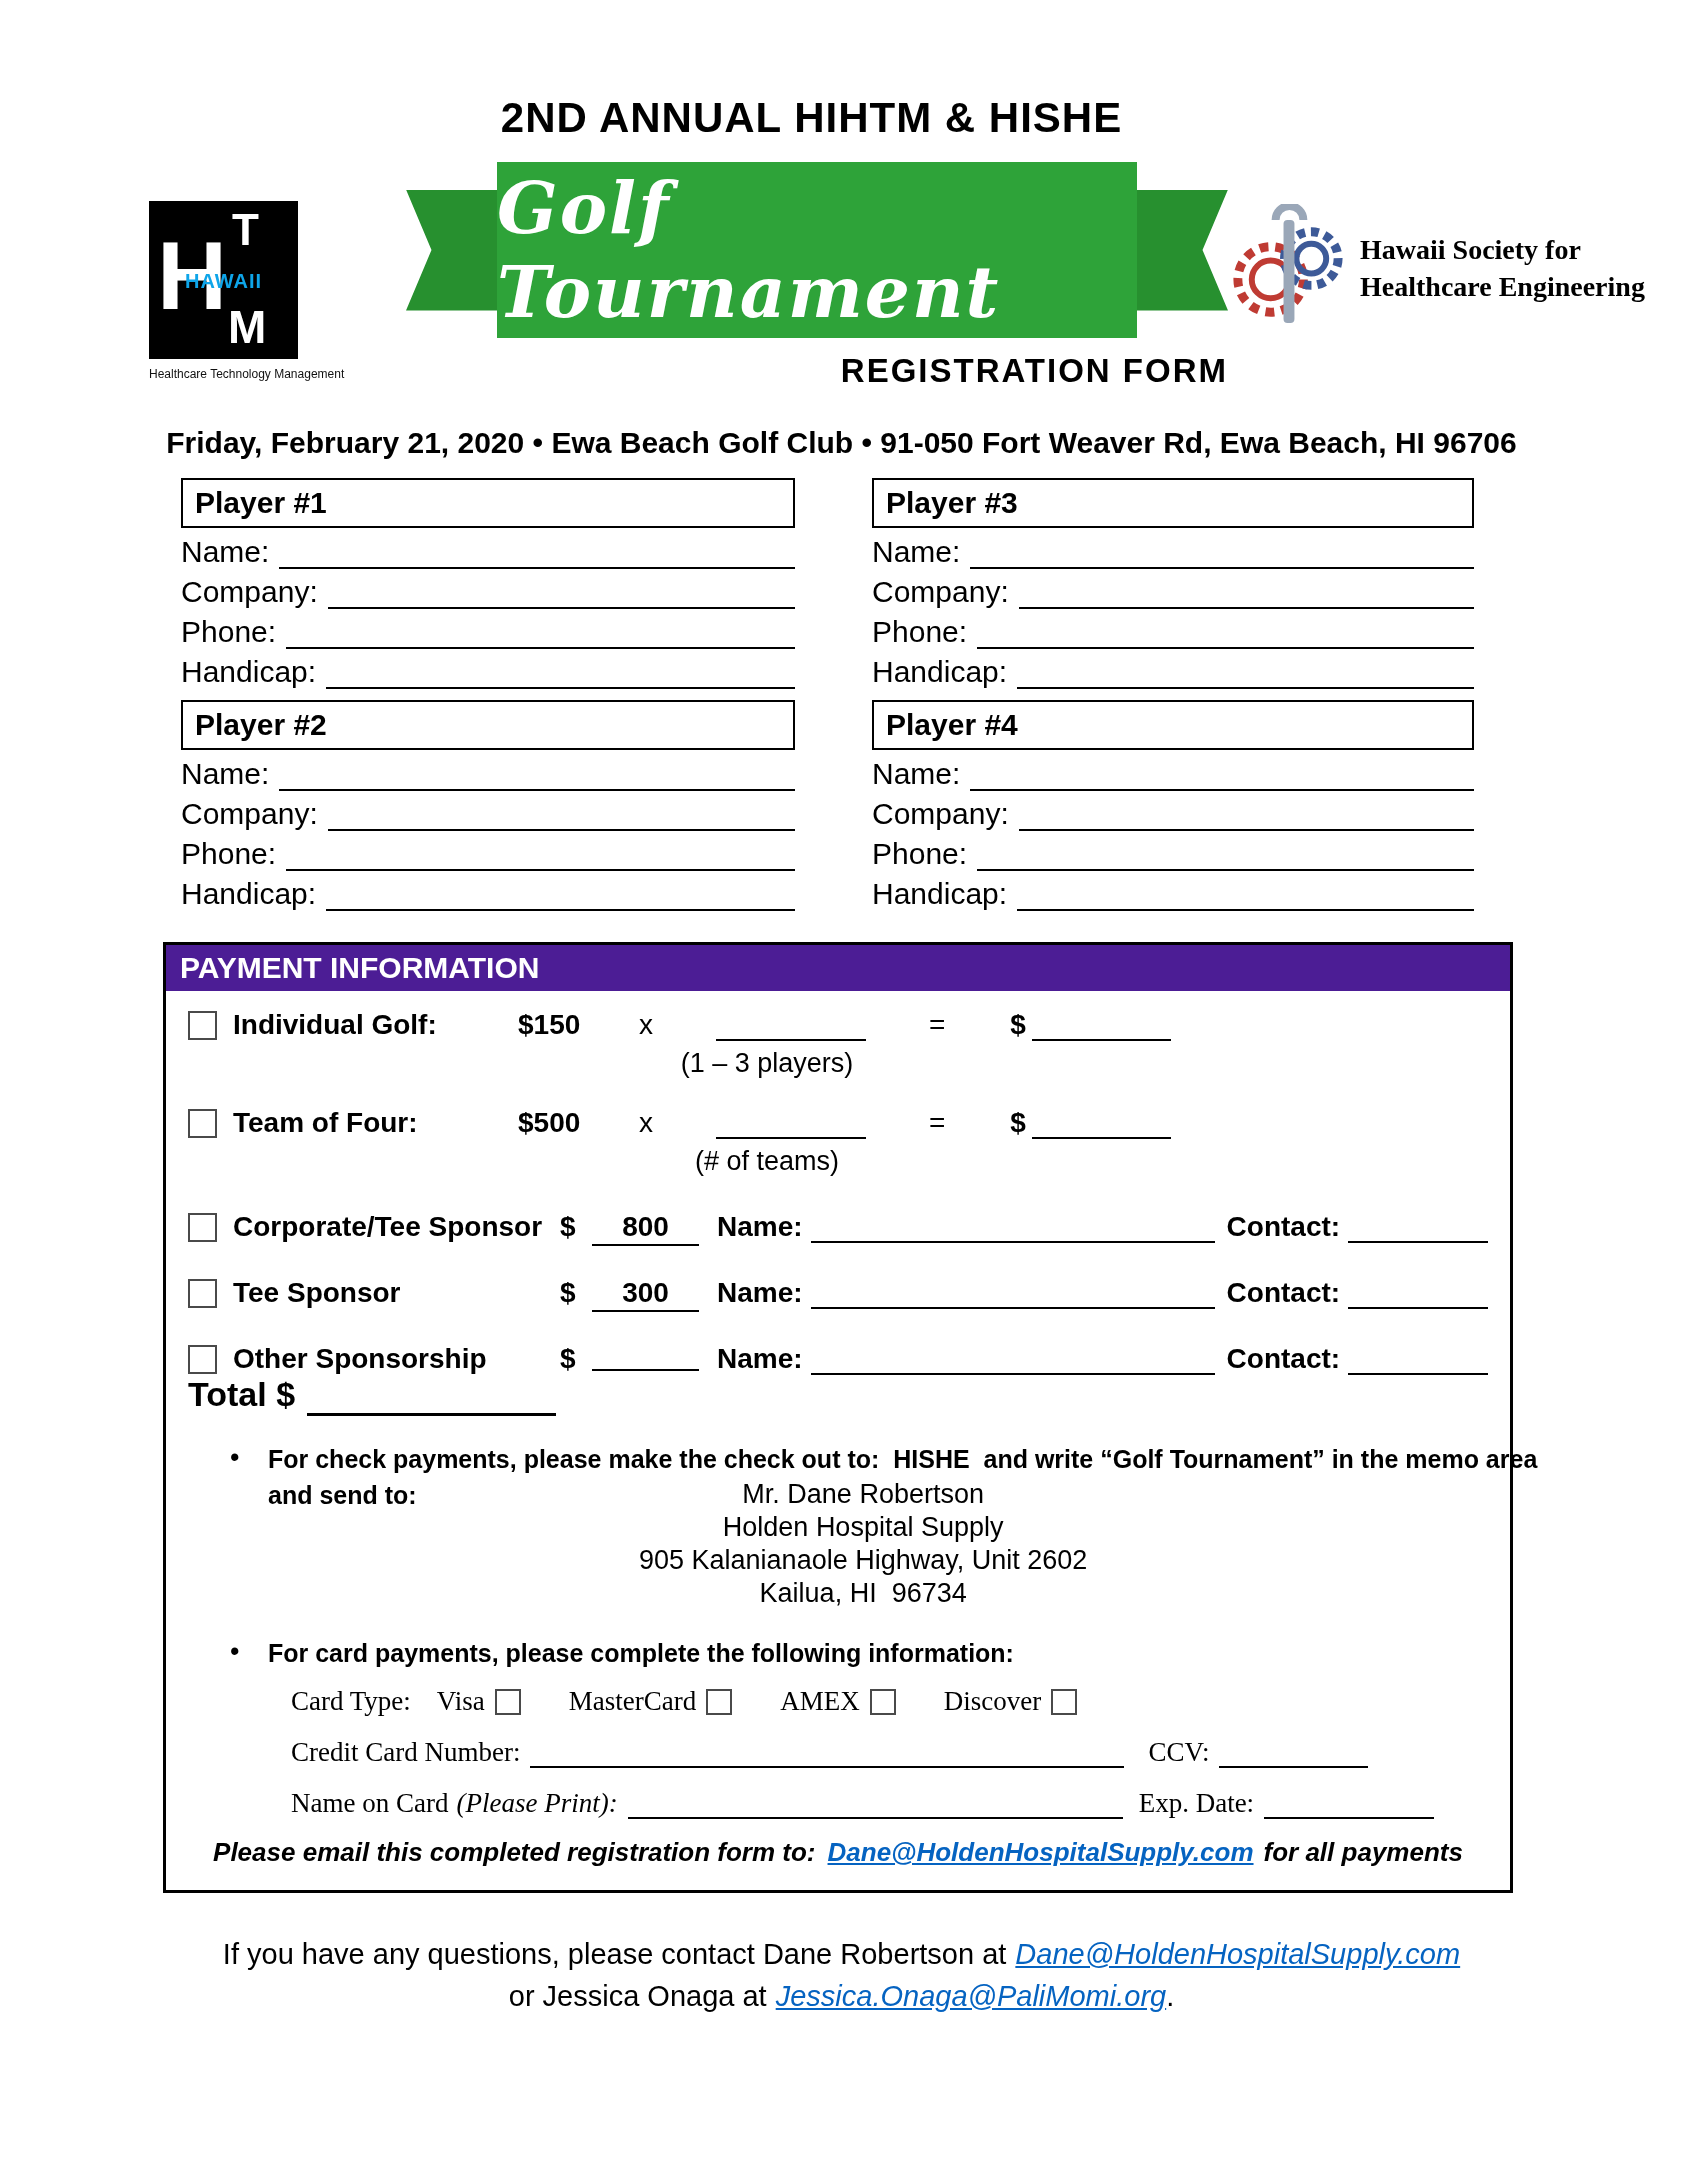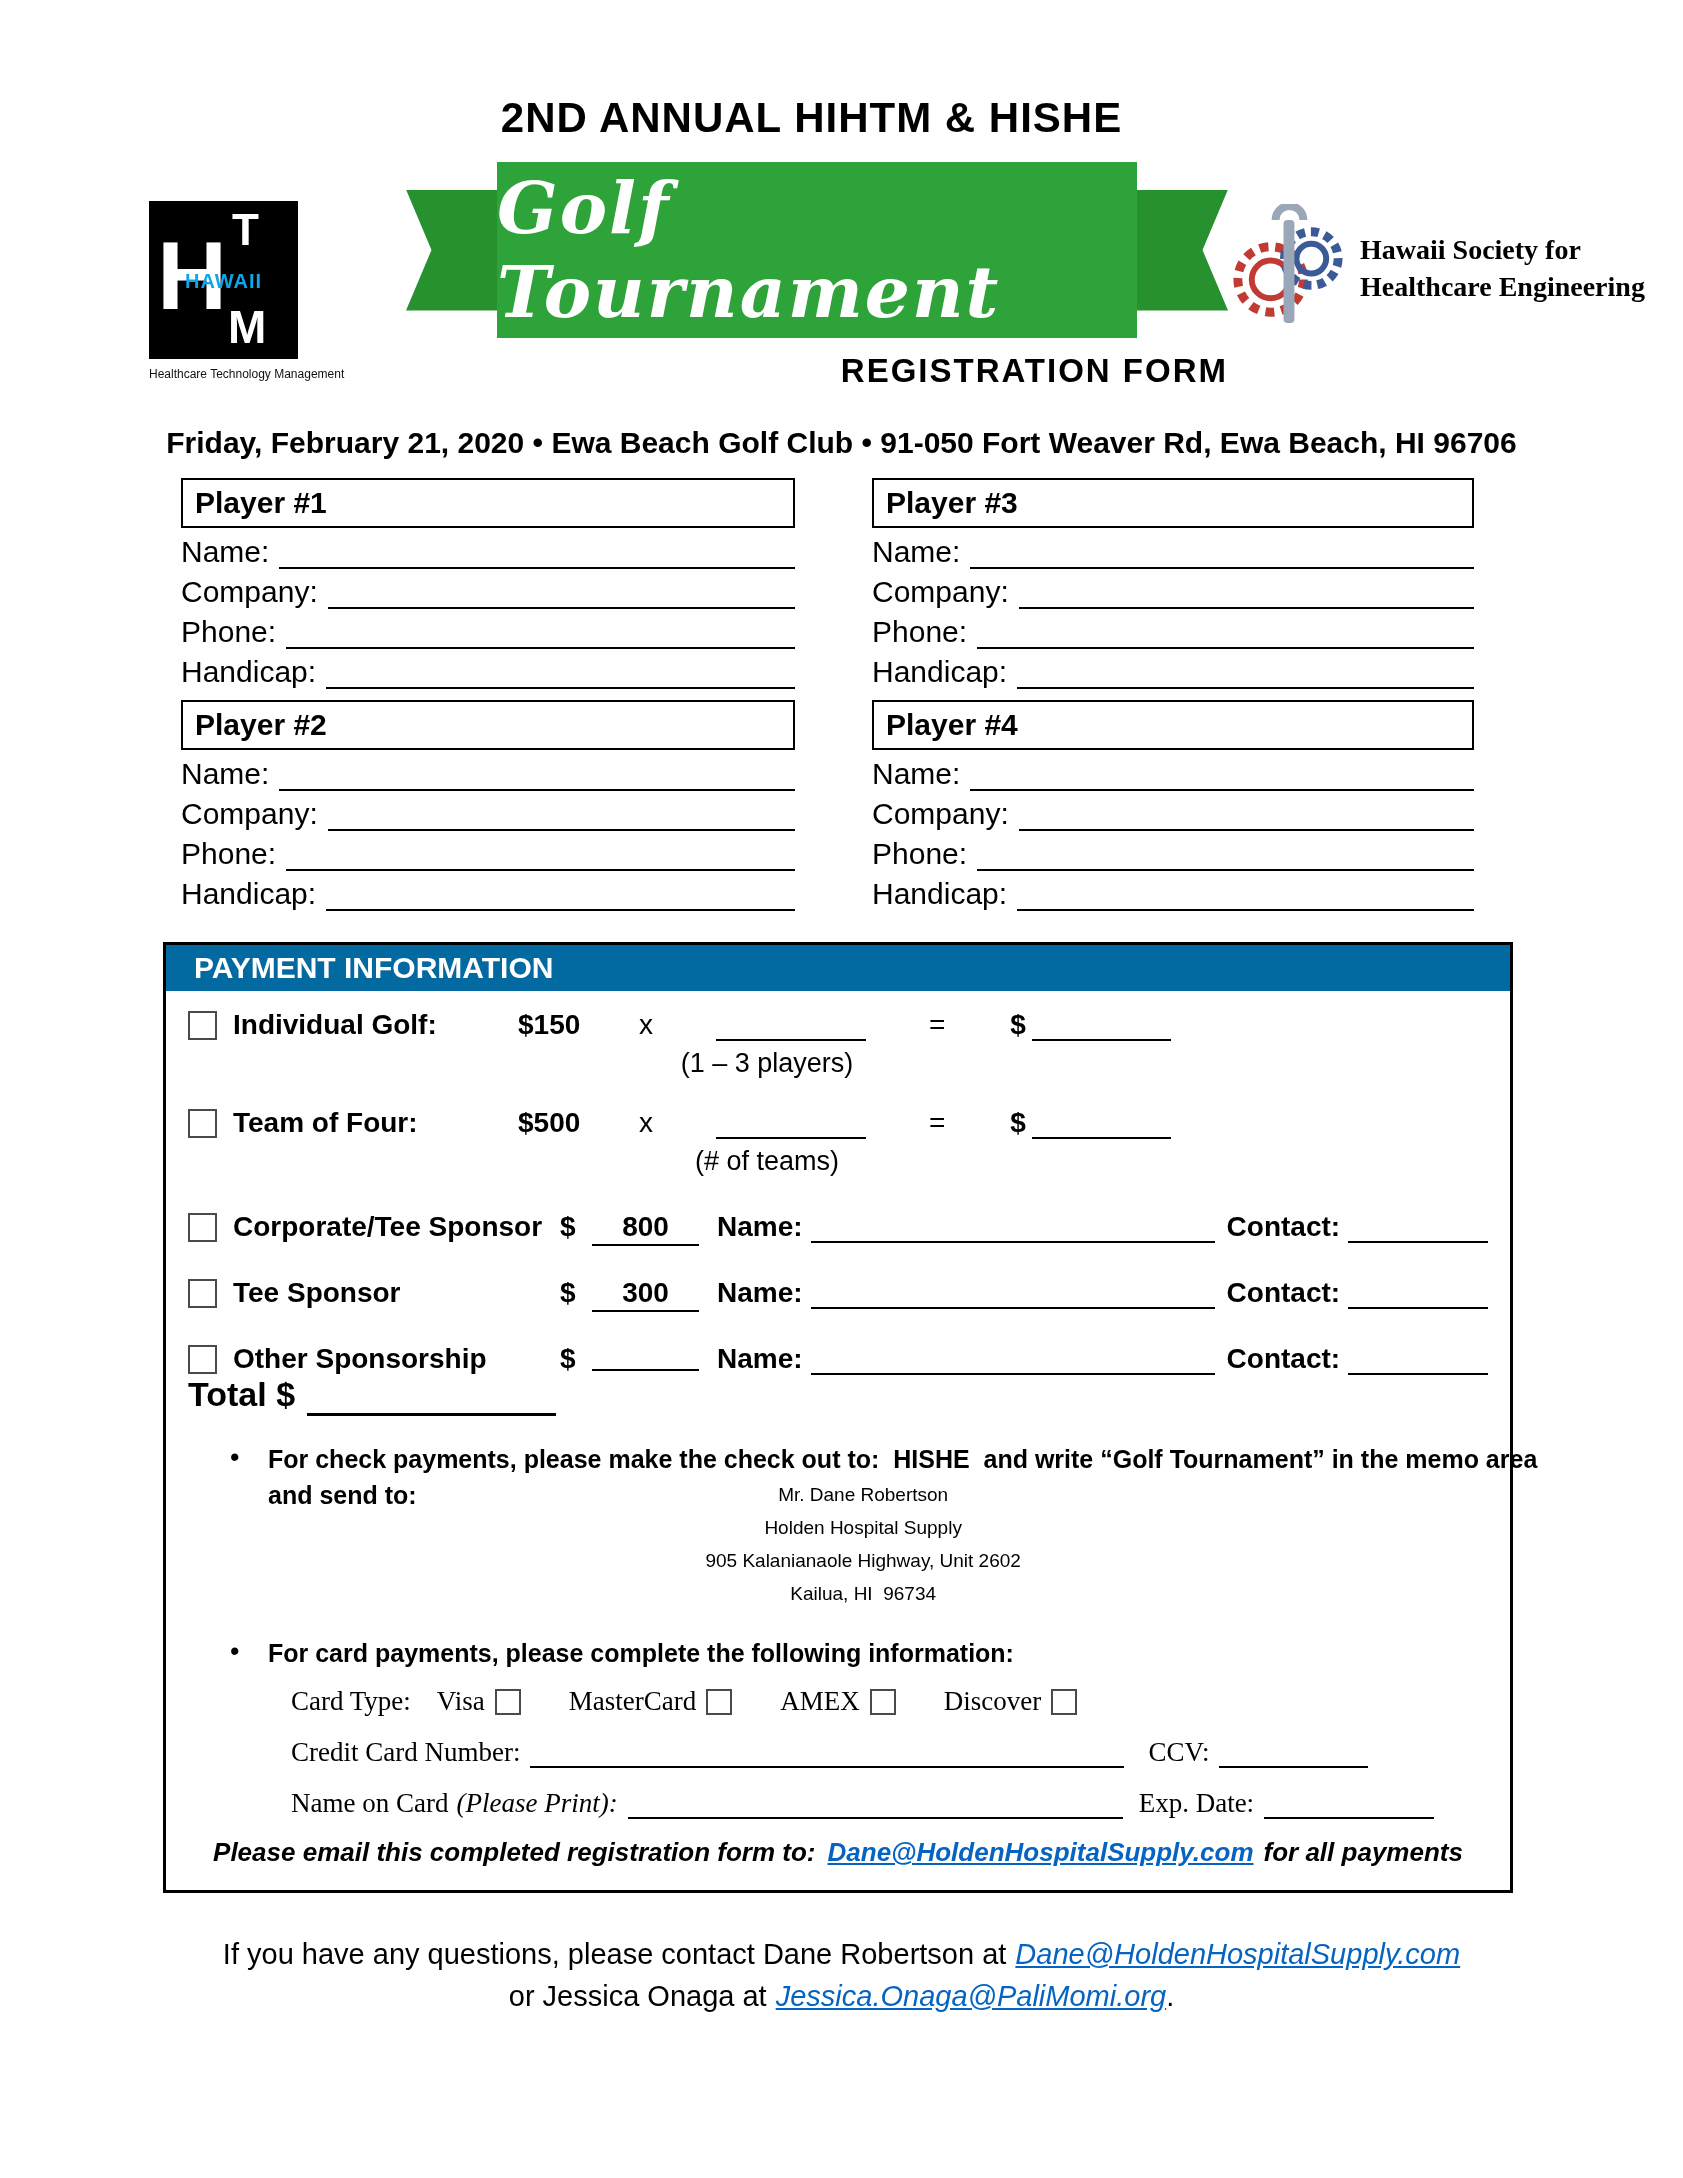--- a/index.html
+++ b/index.html
@@ -44,22 +44,22 @@
                    padding-left:12px; font-size:30px; font-weight:bold; }
   .pfield { display:flex; align-items:baseline; font-size:30px; margin-top:7px; line-height:33px; }
   .plbl { margin-right:10px; white-space:nowrap; }
 
   .blank { display:inline-block; height:0; position:relative; }
   .blank::after { content:""; position:absolute; left:0; right:0; top:5px; border-top:2px solid #000; }
   .grow { flex:1; }
 
   
   .payment-box { margin:20px 0 0 163px; width:1344px; border:3px solid #000; padding-bottom:22px; }
-  .payment-header { background:#0369a1; height:46px; display:flex; align-items:center;
-                    padding-left:28px; color:#fff; font-weight:bold; font-size:30px; }
+  .payment-header { background:#4c1d95; height:46px; display:flex; align-items:center;
+                    padding-left:14px; color:#fff; font-weight:bold; font-size:30px; }
   .pay-content { padding:0 22px; font-size:28px; }
 
   .cb { width:25px; height:25px; border:2px solid #4a4a4a; display:inline-block;
         align-self:center; flex:none; background:#fff; }
   .cb-sm { width:22px; height:22px; }
 
   .opt-row { display:flex; align-items:baseline; margin-top:18px; }
   .opt-label { font-weight:bold; margin-left:16px; min-width:285px; white-space:nowrap; }
   .opt-price { font-weight:bold; min-width:121px; }
   .opt-x { min-width:77px; }
@@ -84,21 +84,21 @@
   .total-line { width:249px; margin-left:12px; }
   .total-line::after { border-top-width:3px; top:7px; }
 
   .bullet-row { display:flex; margin-top:28px; font-size:25px; }
   .bullet { margin-left:42px; width:38px; flex:none; font-size:27px; }
   .bullet-body { flex:1; }
   .b-bold { font-weight:bold; line-height:34px; }
   .nowrap { white-space:nowrap; }
   .sendto-line { position:relative; line-height:36px; margin-top:2px; }
   .sendto-left { position:absolute; left:0; top:0; }
-  .addr-line { text-align:center; padding-right:79px; line-height:33px; font-size:19px; }
+  .addr-line { text-align:center; padding-right:79px; line-height:33px; font-size:27px; }
   .mt26 { margin-top:26px; }
 
   .card-rows { margin-left:103px; font-size:27px;font-family:Liberation Serif, serif; }
   .ct-row { margin-top:16px; display:flex; align-items:center; }
   .ct-label { margin-right:26px; }
   .ct-item { display:flex; align-items:center; margin-right:48px; }
   .ct-word { margin-right:10px; }
   .cc-row, .noc-row { display:flex; align-items:baseline; margin-top:20px; }
   .cc-line { width:594px; margin-left:10px; }
   .ml24 { margin-left:24px; }

